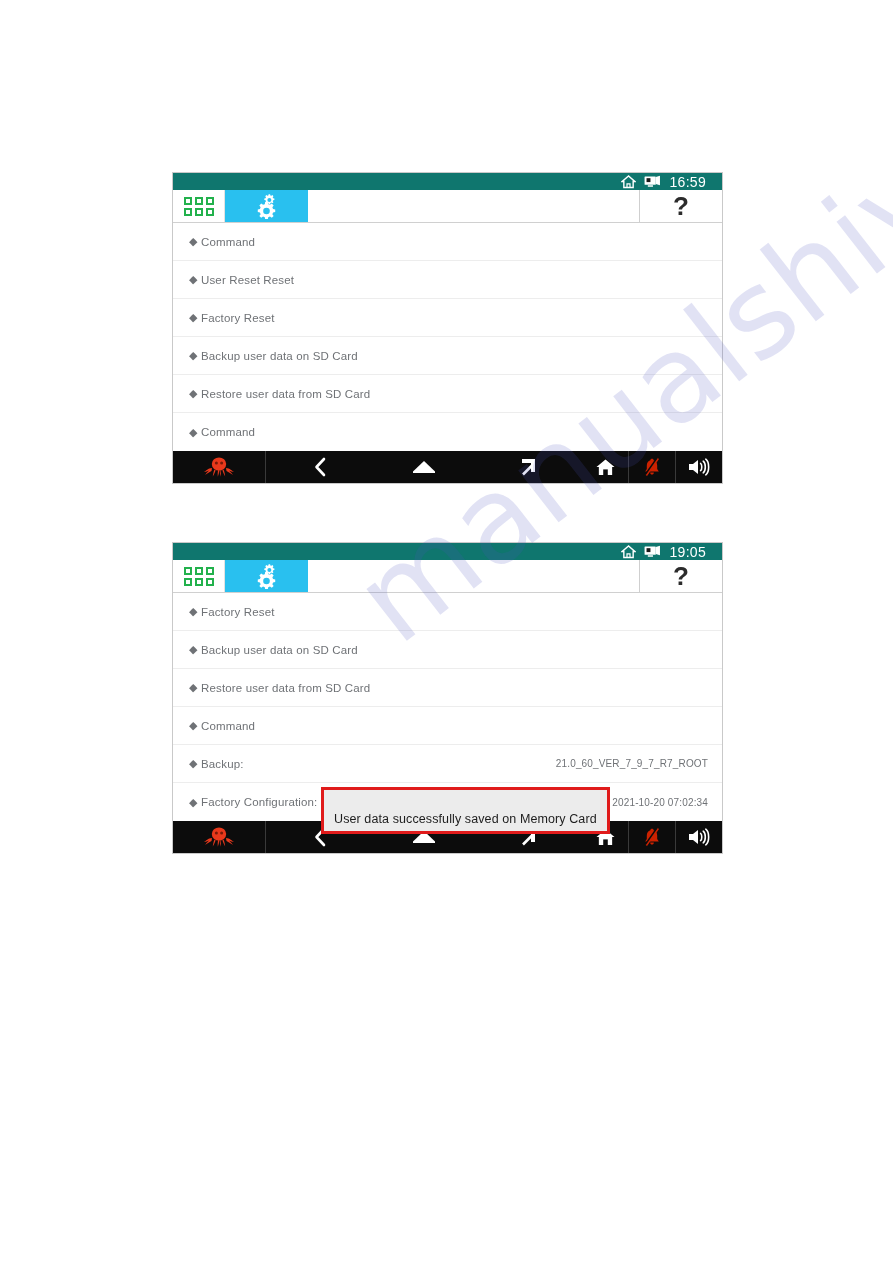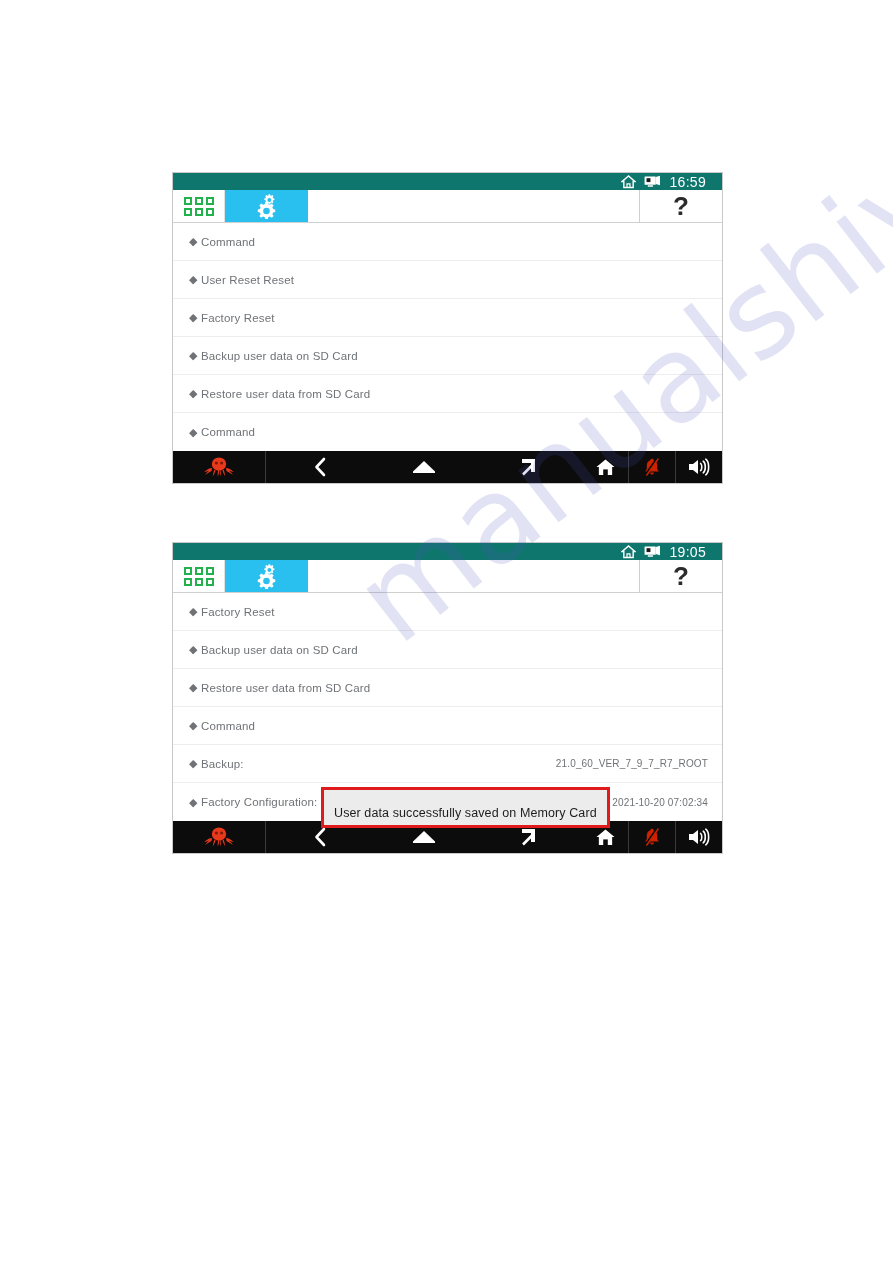--- a/index.html
+++ b/index.html
@@ -179,21 +179,21 @@
     z-index: 6;
   }
   .toast-outline {
     border: 3px solid #e01b1b;
     padding: 0px;
     background: transparent;
     display: inline-block;
   }
   .toast {
     background: #ececec;
-    padding: 16px 10px 5px 10px;
+    padding: 22px 10px 5px 10px;
     font-size: 12.5px;
     color: #1d1d1d;
     font-family: "Liberation Sans", sans-serif;
     white-space: nowrap;
     letter-spacing: 0.1px;
   }
 
   
   .navbar {
     height: 32px;

